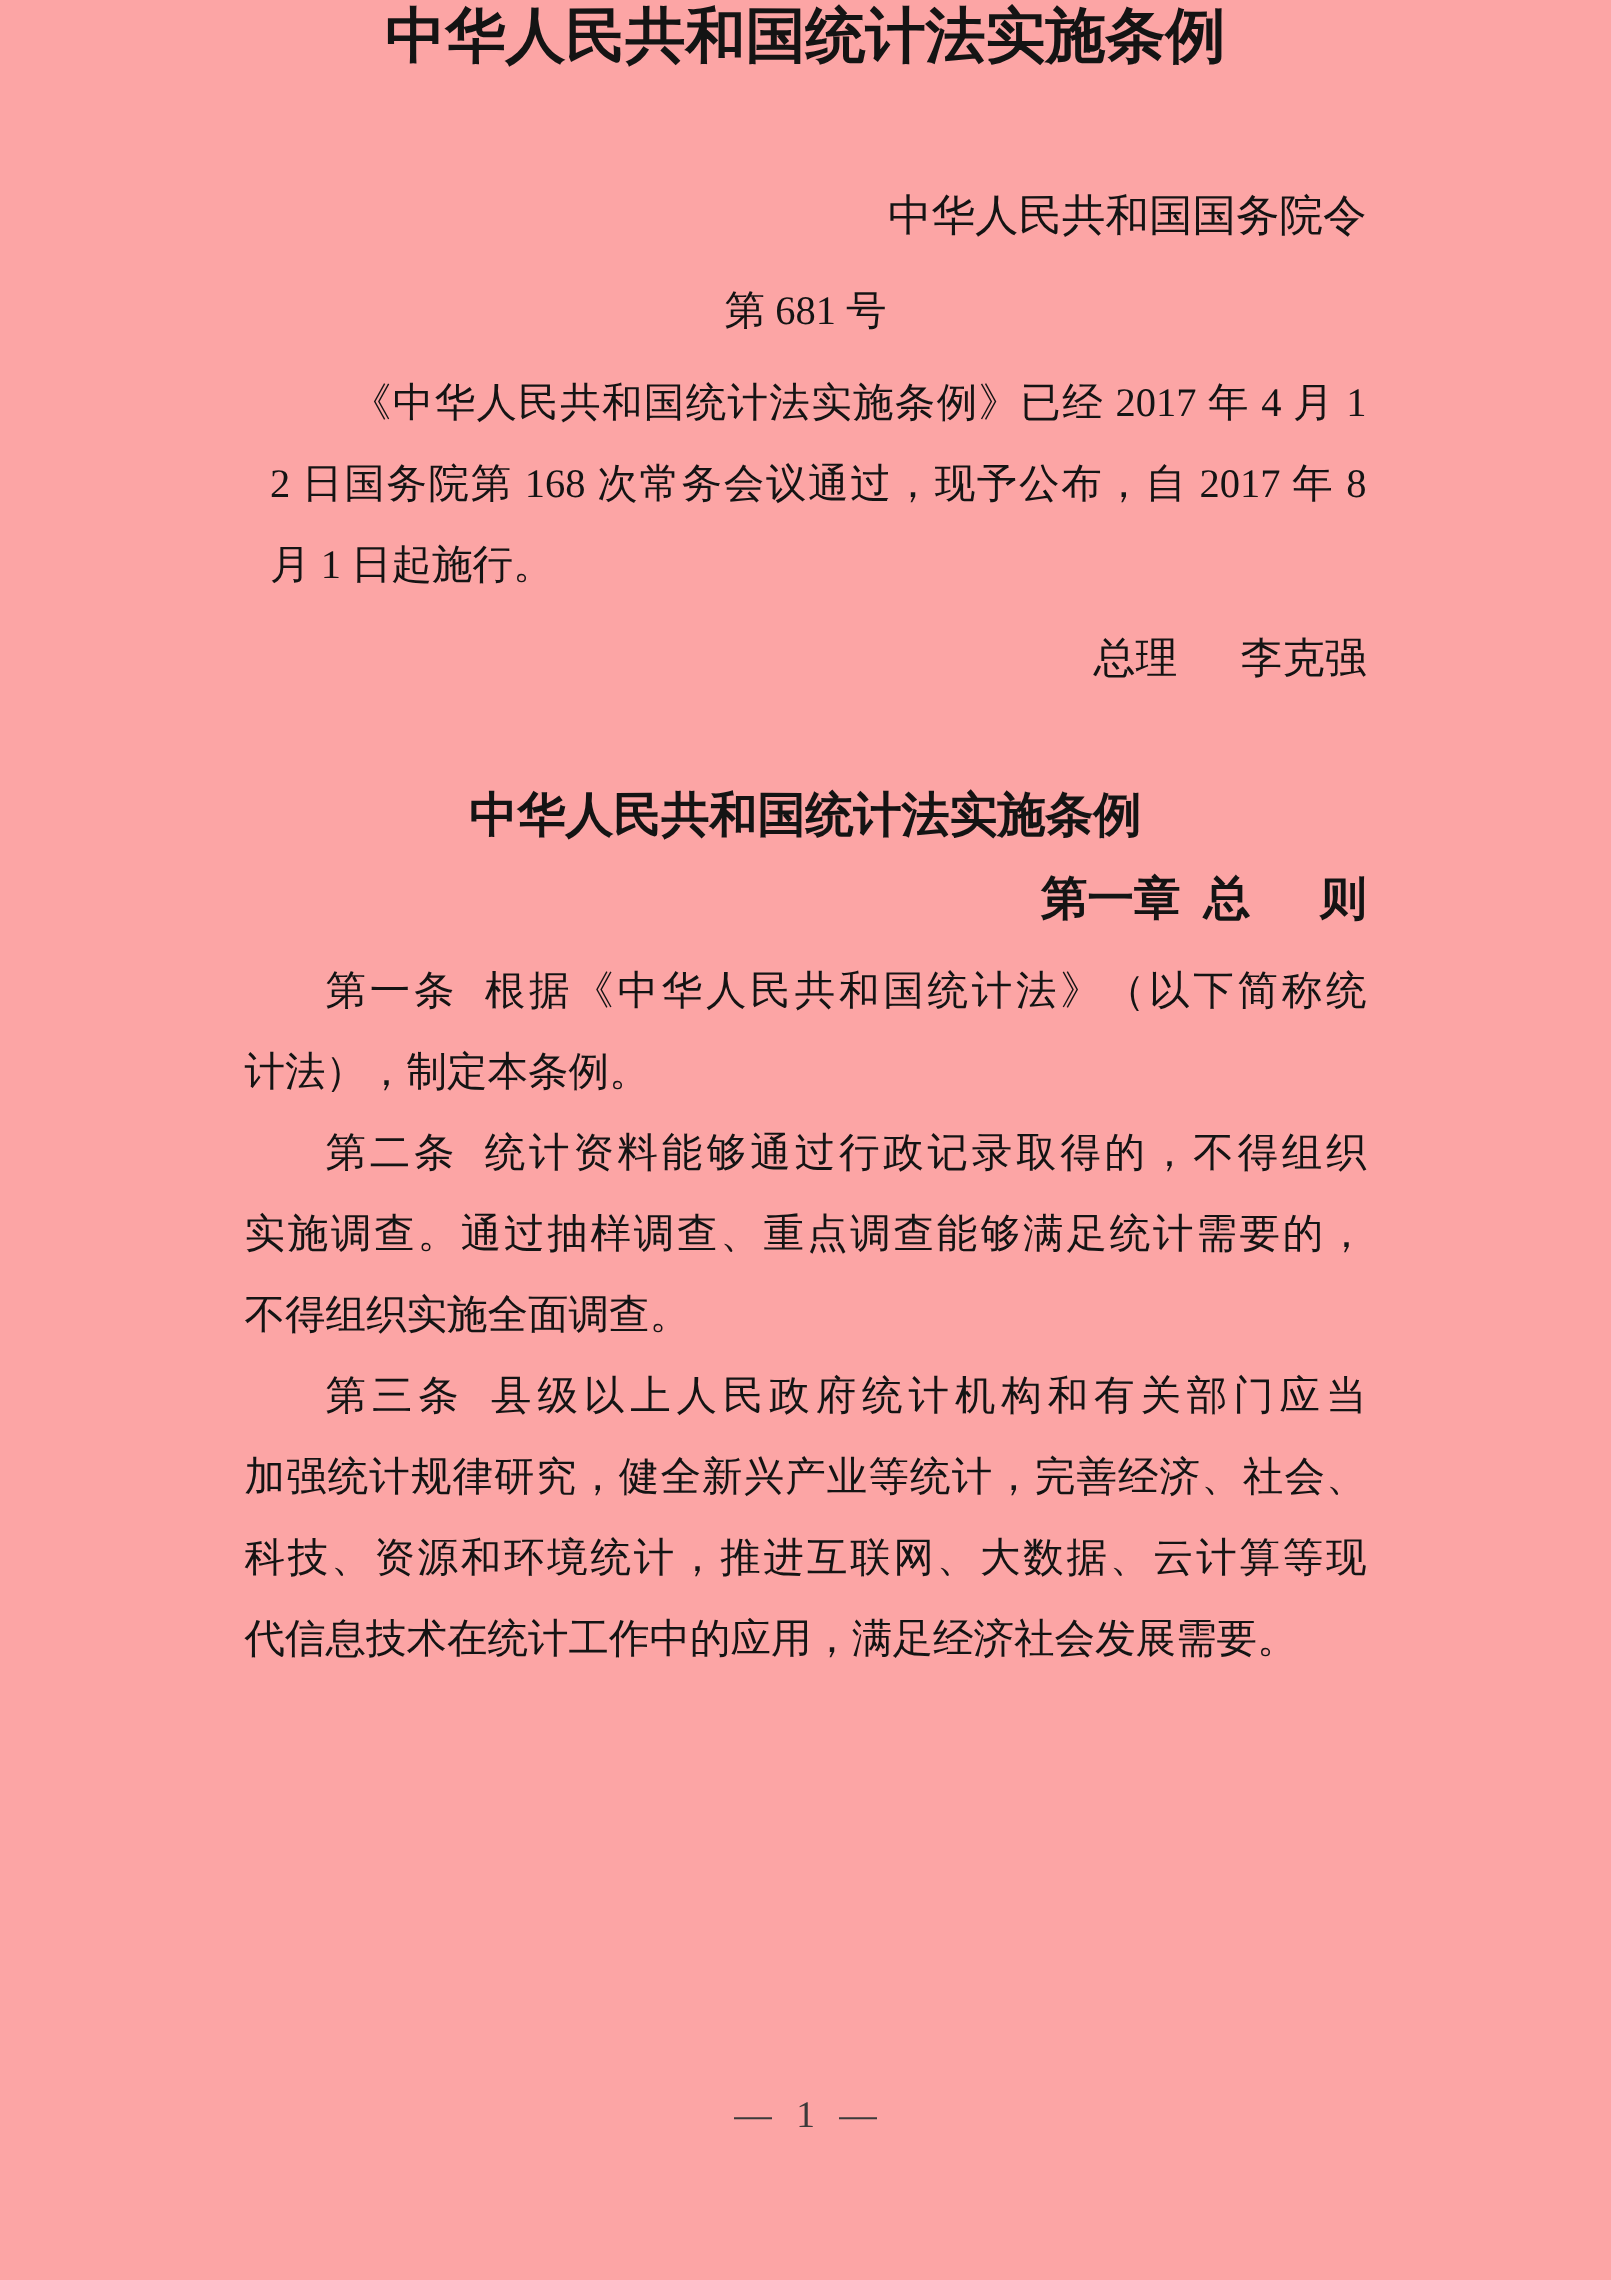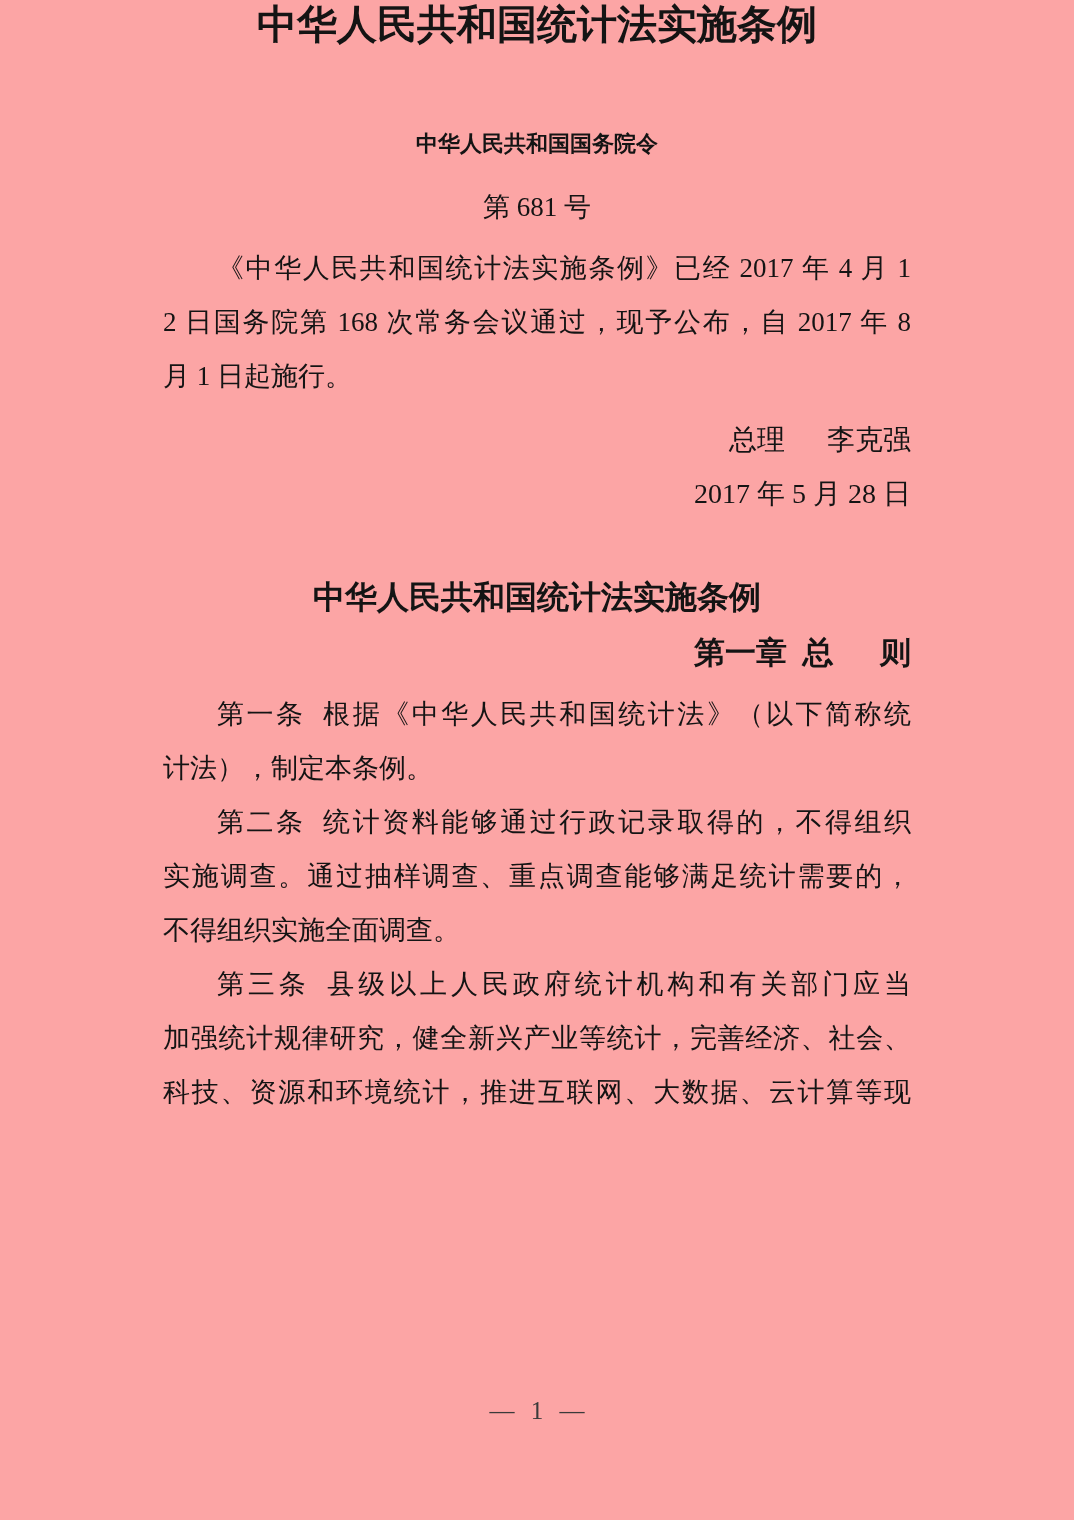--- a/index.html
+++ b/index.html
@@ -22,33 +22,33 @@
     font-family: "Liberation Sans", sans-serif;
     font-weight: 700;
     font-size: 40px;
     line-height: 48px;
     text-align: center;
     letter-spacing: 0px;
   }
   .decree-org {
     margin-top: 80px;
     font-family: "Liberation Sans", sans-serif;
-    font-weight: 700;
-    font-size: 22px;
+    font-weight: 400;
+    font-size: 29px;
     line-height: 32px;
-    text-align: center;
+    text-align: right;
   }
   .decree-number {
     margin-top: 32px;
     font-size: 27px;
     line-height: 30px;
     text-align: center;
     font-weight: 400;
   }
-  .decree-body { margin-top: 19px; }
+  .decree-body { margin-top: 19px; margin-left: 17px; }
   .line {
     font-size: 27px;
     line-height: 54px;
     white-space: pre-wrap;
   }
   .line.indent { text-indent: 2em; }
   .line.just {
     text-align: justify;
     text-align-last: justify;
   }
@@ -110,33 +110,33 @@
     <div class="decree-number">第 681 号</div>
 
     <div class="decree-body">
         <div class="line indent just">《中华人民共和国统计法实施条例》已经 2017 年 4 月 1</div>
         <div class="line just">2 日国务院第 168 次常务会议通过，现予公布，自 2017 年 8</div>
         <div class="line">月 1 日起施行。</div>
       </div>
 
     <div class="sign-line">总理　 李克强</div>
 
-    <div class="sign-date">2017 年 5 月 28 日</div>
 
     <h2 class="law-title">中华人民共和国统计法实施条例</h2>
 
     <h3 class="chapter-heading">第一章 总  则</h3>
 
     <div class="articles">
         <div class="line indent just"><b class="art-label">第一条</b>根据《中华人民共和国统计法》（以下简称统</div>
         <div class="line">计法），制定本条例。</div>
         <div class="line indent just"><b class="art-label">第二条</b>统计资料能够通过行政记录取得的，不得组织</div>
         <div class="line just">实施调查。通过抽样调查、重点调查能够满足统计需要的，</div>
         <div class="line">不得组织实施全面调查。</div>
         <div class="line indent just"><b class="art-label">第三条</b>县级以上人民政府统计机构和有关部门应当</div>
         <div class="line just">加强统计规律研究，健全新兴产业等统计，完善经济、社会、</div>
         <div class="line just">科技、资源和环境统计，推进互联网、大数据、云计算等现</div>
+        <div class="line">代信息技术在统计工作中的应用，满足经济社会发展需要。</div>
       </div>
 
   </div>
 
   <div class="page-footer">— 1 —</div>
 </div>
 
 </body></html>

